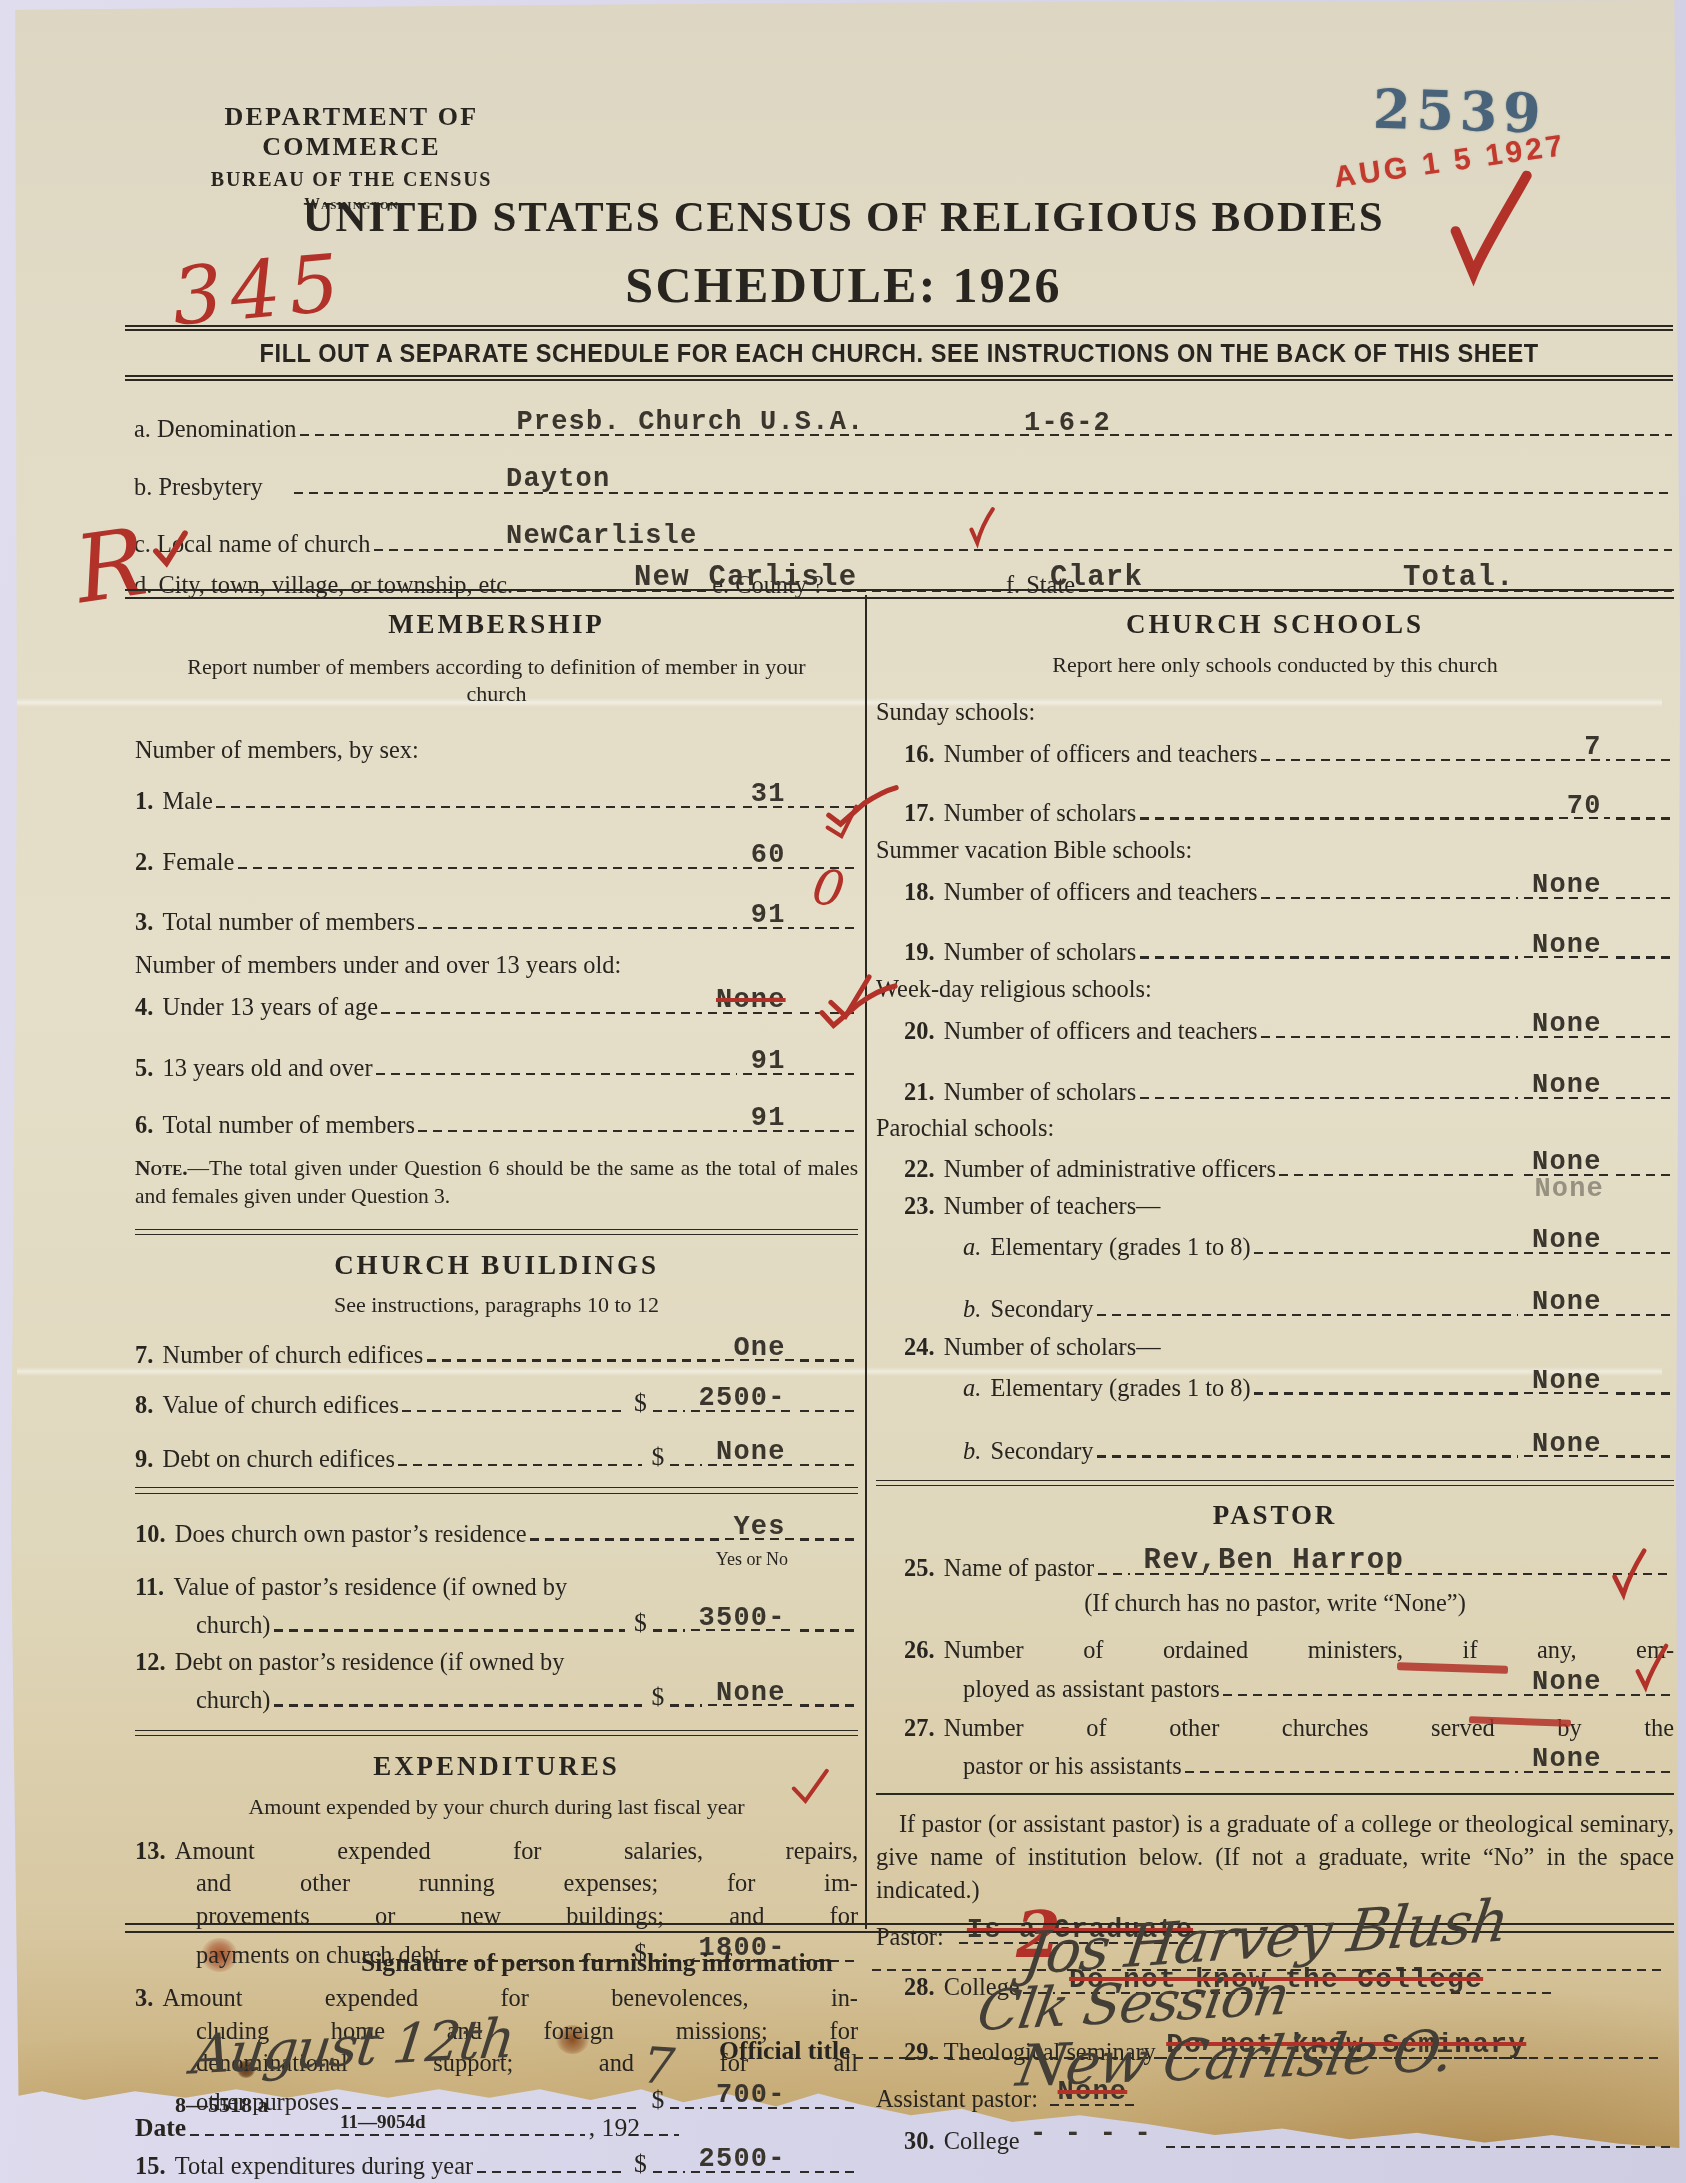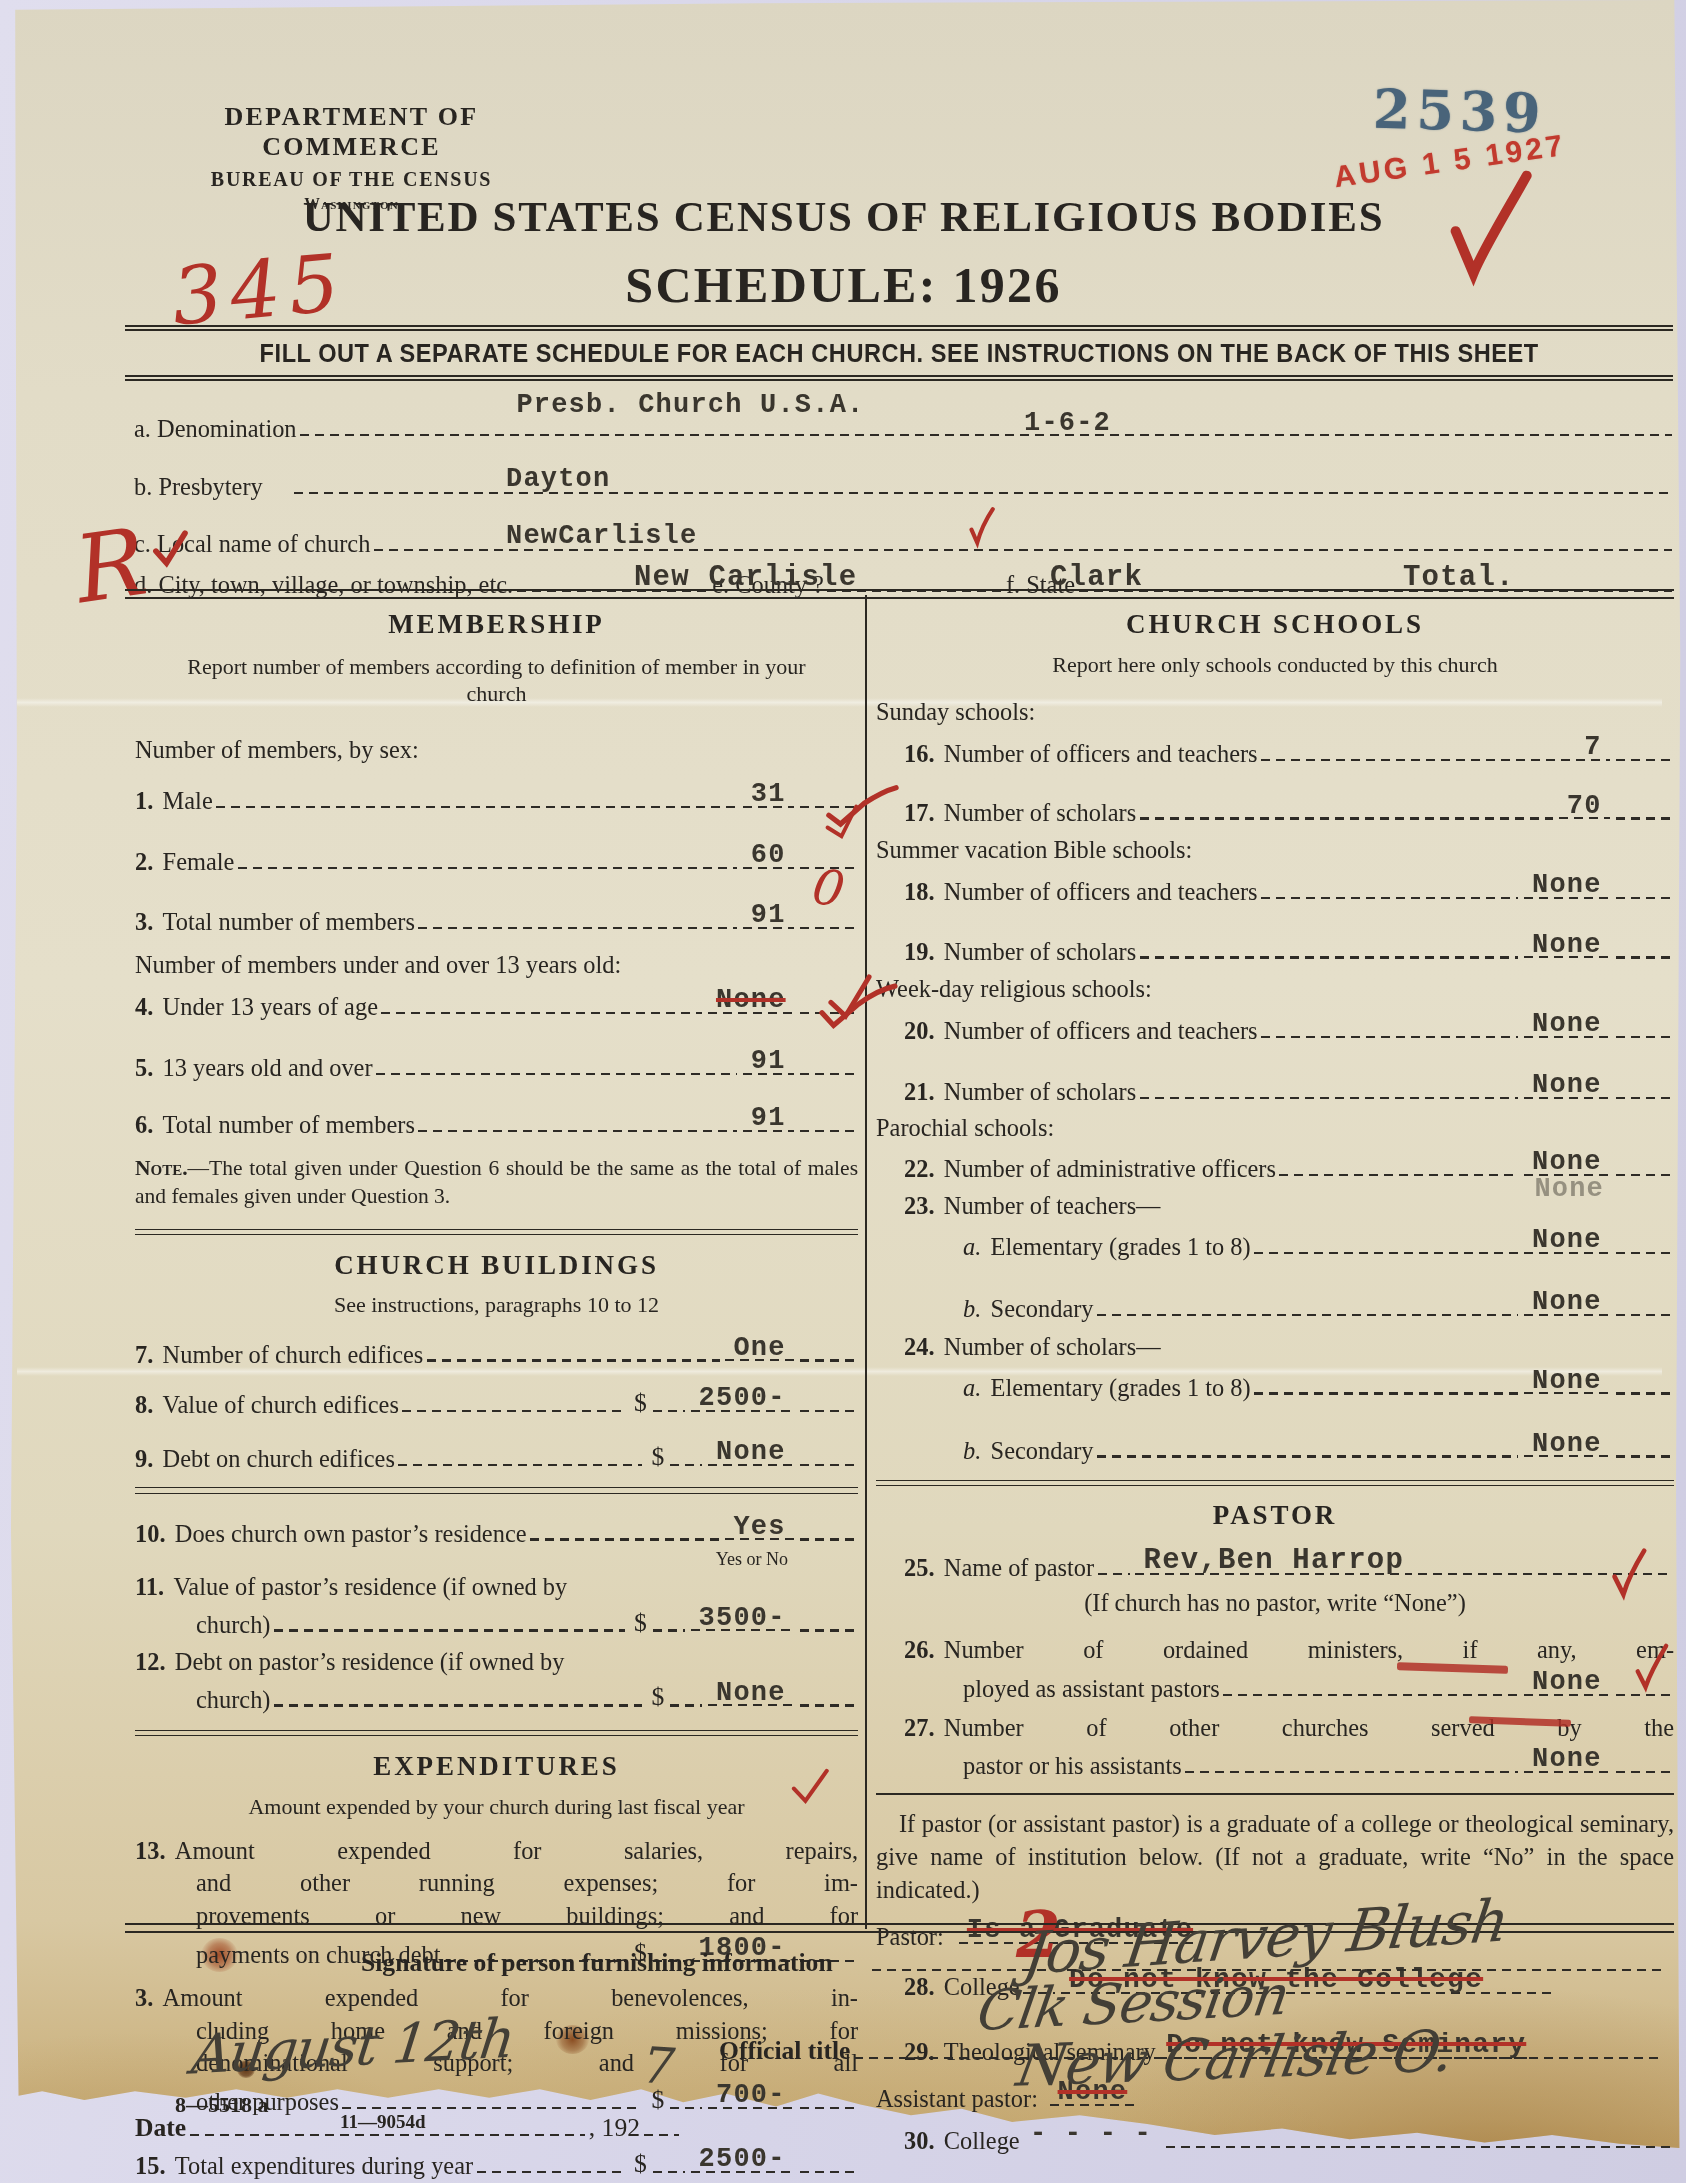--- a/index.html
+++ b/index.html
@@ -94,21 +94,21 @@
   <div class="abs center serif-b ink" style="left:0;top:256px;width:1687px;font-size:50px;letter-spacing:2.3px;">SCHEDULE: 1926</div>
 
   <div class="abs center" style="left:125px;top:325px;width:1548px;border-top:6.4px double #2b2822;border-bottom:6.4px double #2b2822;padding:8.1px 0 7px;">
     <span class="banner-in">FILL OUT A SEPARATE SCHEDULE FOR EACH CHURCH.   SEE INSTRUCTIONS ON THE BACK OF THIS SHEET</span>
   </div>
 
   <div class="abs" style="left:134px;top:389px;width:1541px;">
     <div class="q" style="height:54px;">
       <span class="lbl">a. Denomination</span>
       <span class="lead"></span>
-      <span class="typed val" style="position:absolute;left:372px;bottom:17px;background:none;">Presb. Church U.S.A.</span>
+      <span class="typed val" style="position:absolute;left:372px;bottom:0;background:none;">Presb. Church U.S.A.</span>
       <span class="typed" style="position:absolute;left:890px;bottom:5.8px;">1-6-2</span>
     </div>
     <div class="q" style="height:58px;gap:28px;">
       <span class="lbl">b. Presbytery</span>
       <span class="lead"></span>
       <span class="typed" style="position:absolute;left:372px;bottom:8.1px;">Dayton</span>
     </div>
     <div class="q" style="height:57px;">
       <span class="lbl">c. Local name of church</span>
       <span class="lead"></span>

